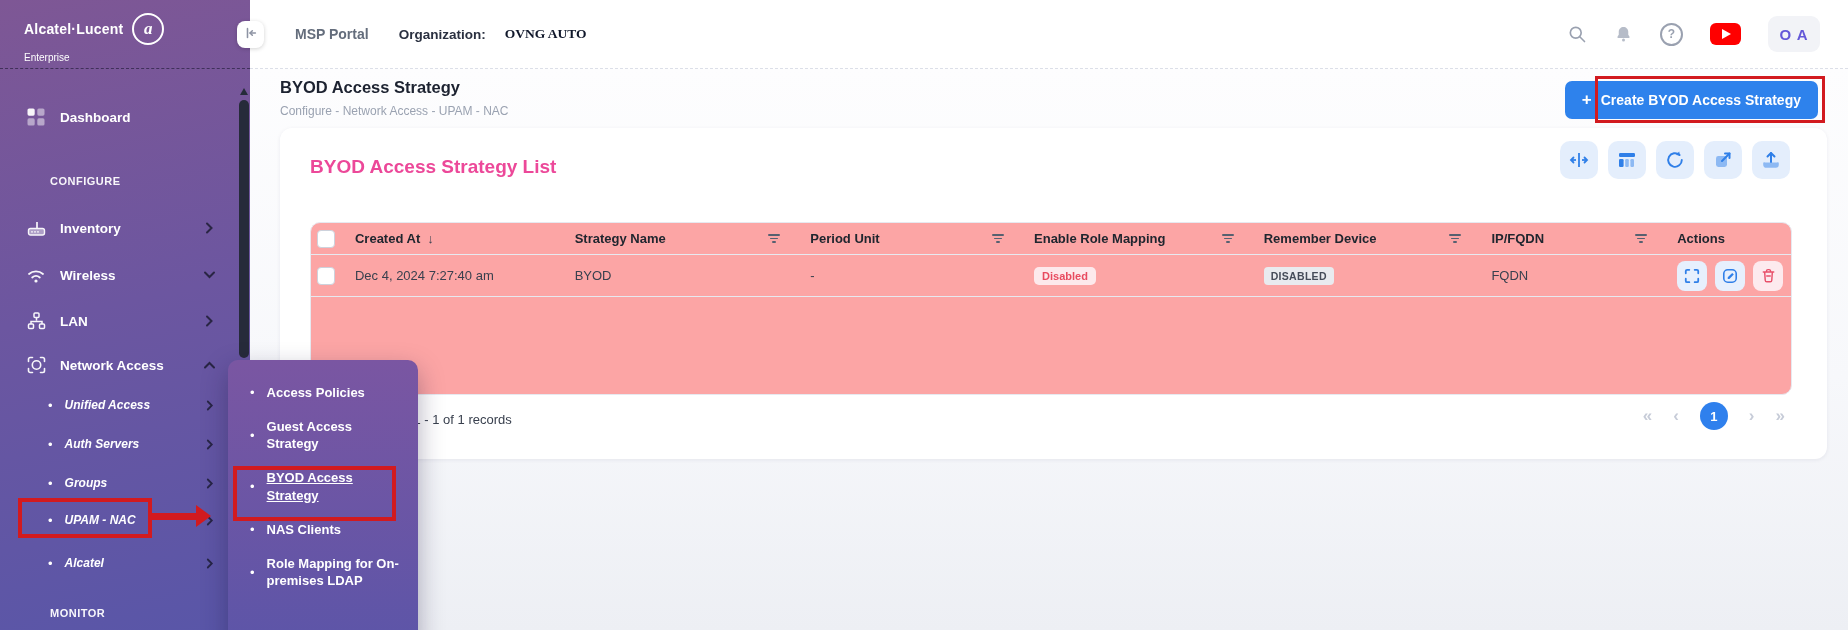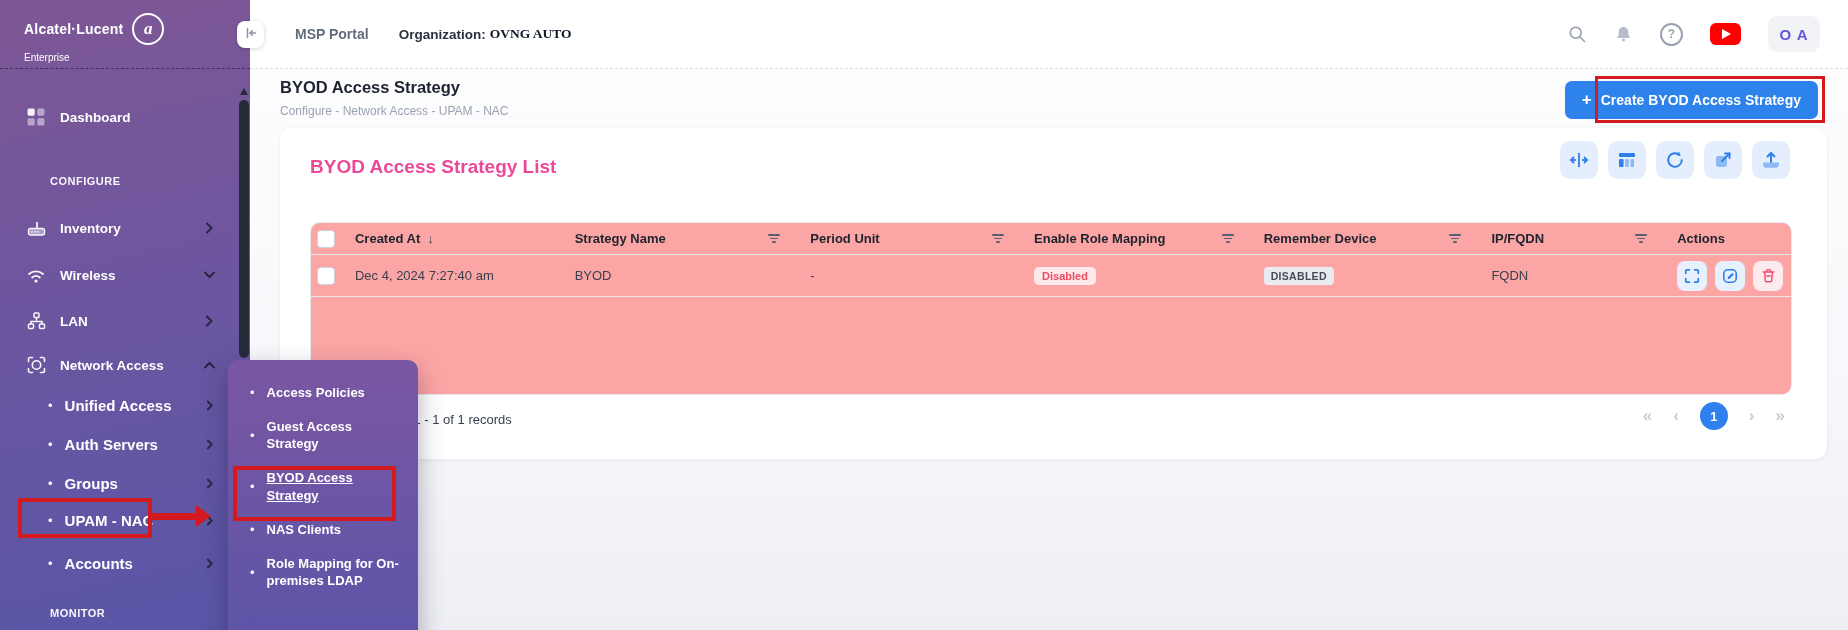--- a/index.html
+++ b/index.html
@@ -19,34 +19,34 @@
     padding-left:26px;box-sizing:border-box;color:#fff;cursor:pointer;}
   .nav-icon{width:20px;display:flex;justify-content:center;margin-right:14px;opacity:.95;}
   .nav-label{font-size:13.5px;font-weight:bold;}
   .nav-chevron{position:absolute;right:36px;color:rgba(25,25,45,.8);display:flex;}
   .chev-down{transform:rotate(90deg);}
   .chev-up{transform:rotate(-90deg);}
   .nav-section{position:absolute;left:26px;color:rgba(255,255,255,.95);font-size:11px;font-weight:bold;letter-spacing:.5px;margin-left:24px;}
   .nav-sub{position:absolute;left:0;width:100%;height:32px;display:flex;align-items:center;
     padding-left:48px;box-sizing:border-box;color:#fff;cursor:pointer;}
   .bullet{margin-right:12px;font-size:13px;}
-  .sub-label{font-size:15px;font-weight:bold;}
+  .sub-label{font-size:12px;font-weight:bold;font-style:italic;}
   .scroll-thumb{position:absolute;right:1px;top:100px;width:10px;height:258px;background:#262b3a;border-radius:5px;}
   .scroll-arrow{position:absolute;right:2px;top:88px;width:0;height:0;border-left:4px solid transparent;
     border-right:4px solid transparent;border-bottom:7px solid #262b3a;}
   .collapse-btn{position:absolute;left:237px;top:21px;width:27px;height:27px;background:#fff;border:none;
     border-radius:8px;box-shadow:0 1px 4px rgba(0,0,0,.18);display:flex;align-items:center;justify-content:center;
     color:#8d93a3;z-index:30;cursor:pointer;padding:0;}
 
   
   .topbar{position:absolute;left:250px;top:0;width:1598px;height:69px;background:#fff;box-sizing:border-box;
     border-bottom:1px dashed #dcdfe8;display:flex;align-items:center;padding:0 28px 0 45px;}
   .topbar-left{display:flex;align-items:center;gap:30px;}
   .msp{color:#646d7c;font-weight:bold;font-size:14px;}
-  .org{display:flex;gap:4px;align-items:center;font-size:13.5px;}
+  .org{display:flex;gap:19px;align-items:center;font-size:13.5px;}
   .org-label{color:#2a3040;font-weight:bold;}
   .org-value{color:#0f172a;font-weight:bold;cursor:pointer;font-family:Liberation Serif, serif;}
   .topbar-right{margin-left:auto;display:flex;align-items:center;gap:27px;}
   .tb-ic{display:flex;align-items:center;justify-content:center;color:#9aa1b0;cursor:pointer;background:none;border:none;padding:0;}
   .help-circle{width:19px;height:19px;border:2px solid #9aa1b0;border-radius:50%;display:flex;align-items:center;
     justify-content:center;font-size:12px;font-weight:bold;color:#9aa1b0;}
   .yt{width:31px;height:22px;background:#ff0000;border-radius:6px;position:relative;cursor:pointer;}
   .yt::after{content:"";position:absolute;left:12px;top:6px;border-left:9px solid #fff;
     border-top:5px solid transparent;border-bottom:5px solid transparent;}
   .avatar{height:36px;min-width:42px;background:#f2f3f7;border-radius:9px;display:flex;align-items:center;
@@ -238,21 +238,21 @@
       <span class="bullet">•</span>
       <span class="sub-label">UPAM - NAC</span>
       <span class="nav-chevron">
           <svg width="8" height="11" viewBox="0 0 9 12">
             <path d="M2 1.5l4.5 4.5L2 10.5" fill="none" stroke="currentColor" stroke-width="2" stroke-linecap="round"></path>
           </svg>
         </span>
     </div>
     <div class="nav-sub" style="top:547px">
       <span class="bullet">•</span>
-      <span class="sub-label">Accounts</span>
+      <span class="sub-label">Alcatel</span>
       <span class="nav-chevron">
           <svg width="8" height="11" viewBox="0 0 9 12">
             <path d="M2 1.5l4.5 4.5L2 10.5" fill="none" stroke="currentColor" stroke-width="2" stroke-linecap="round"></path>
           </svg>
         </span>
     </div>
 
     <div class="nav-section" style="top:607px">MONITOR</div>
 
     <div class="scroll-arrow"></div>

